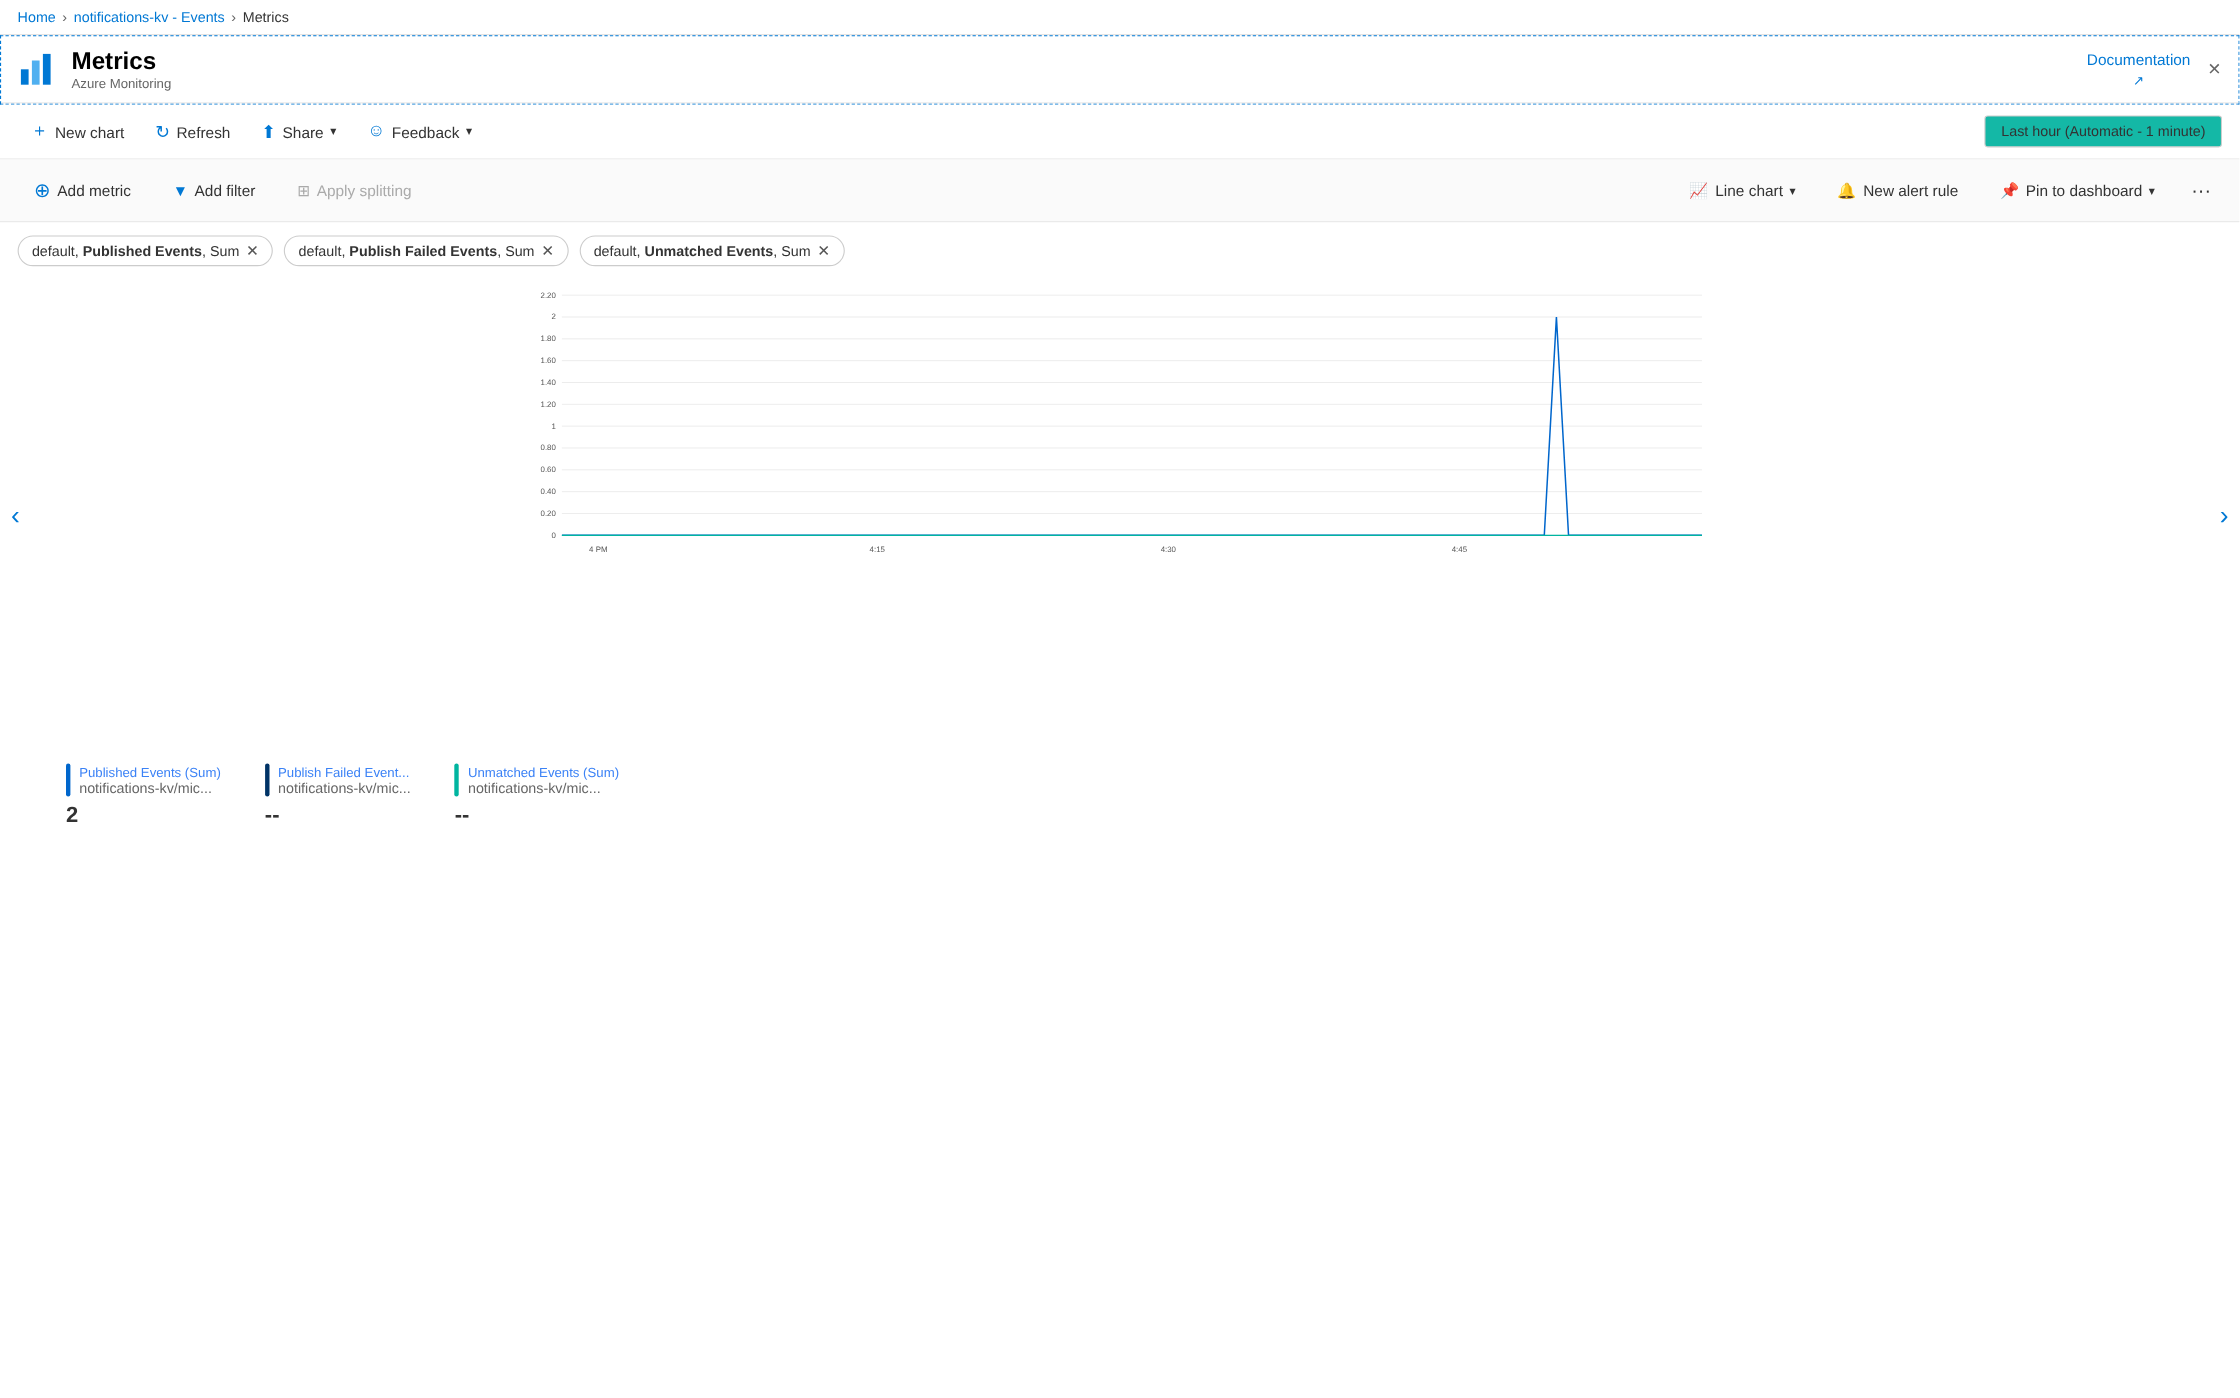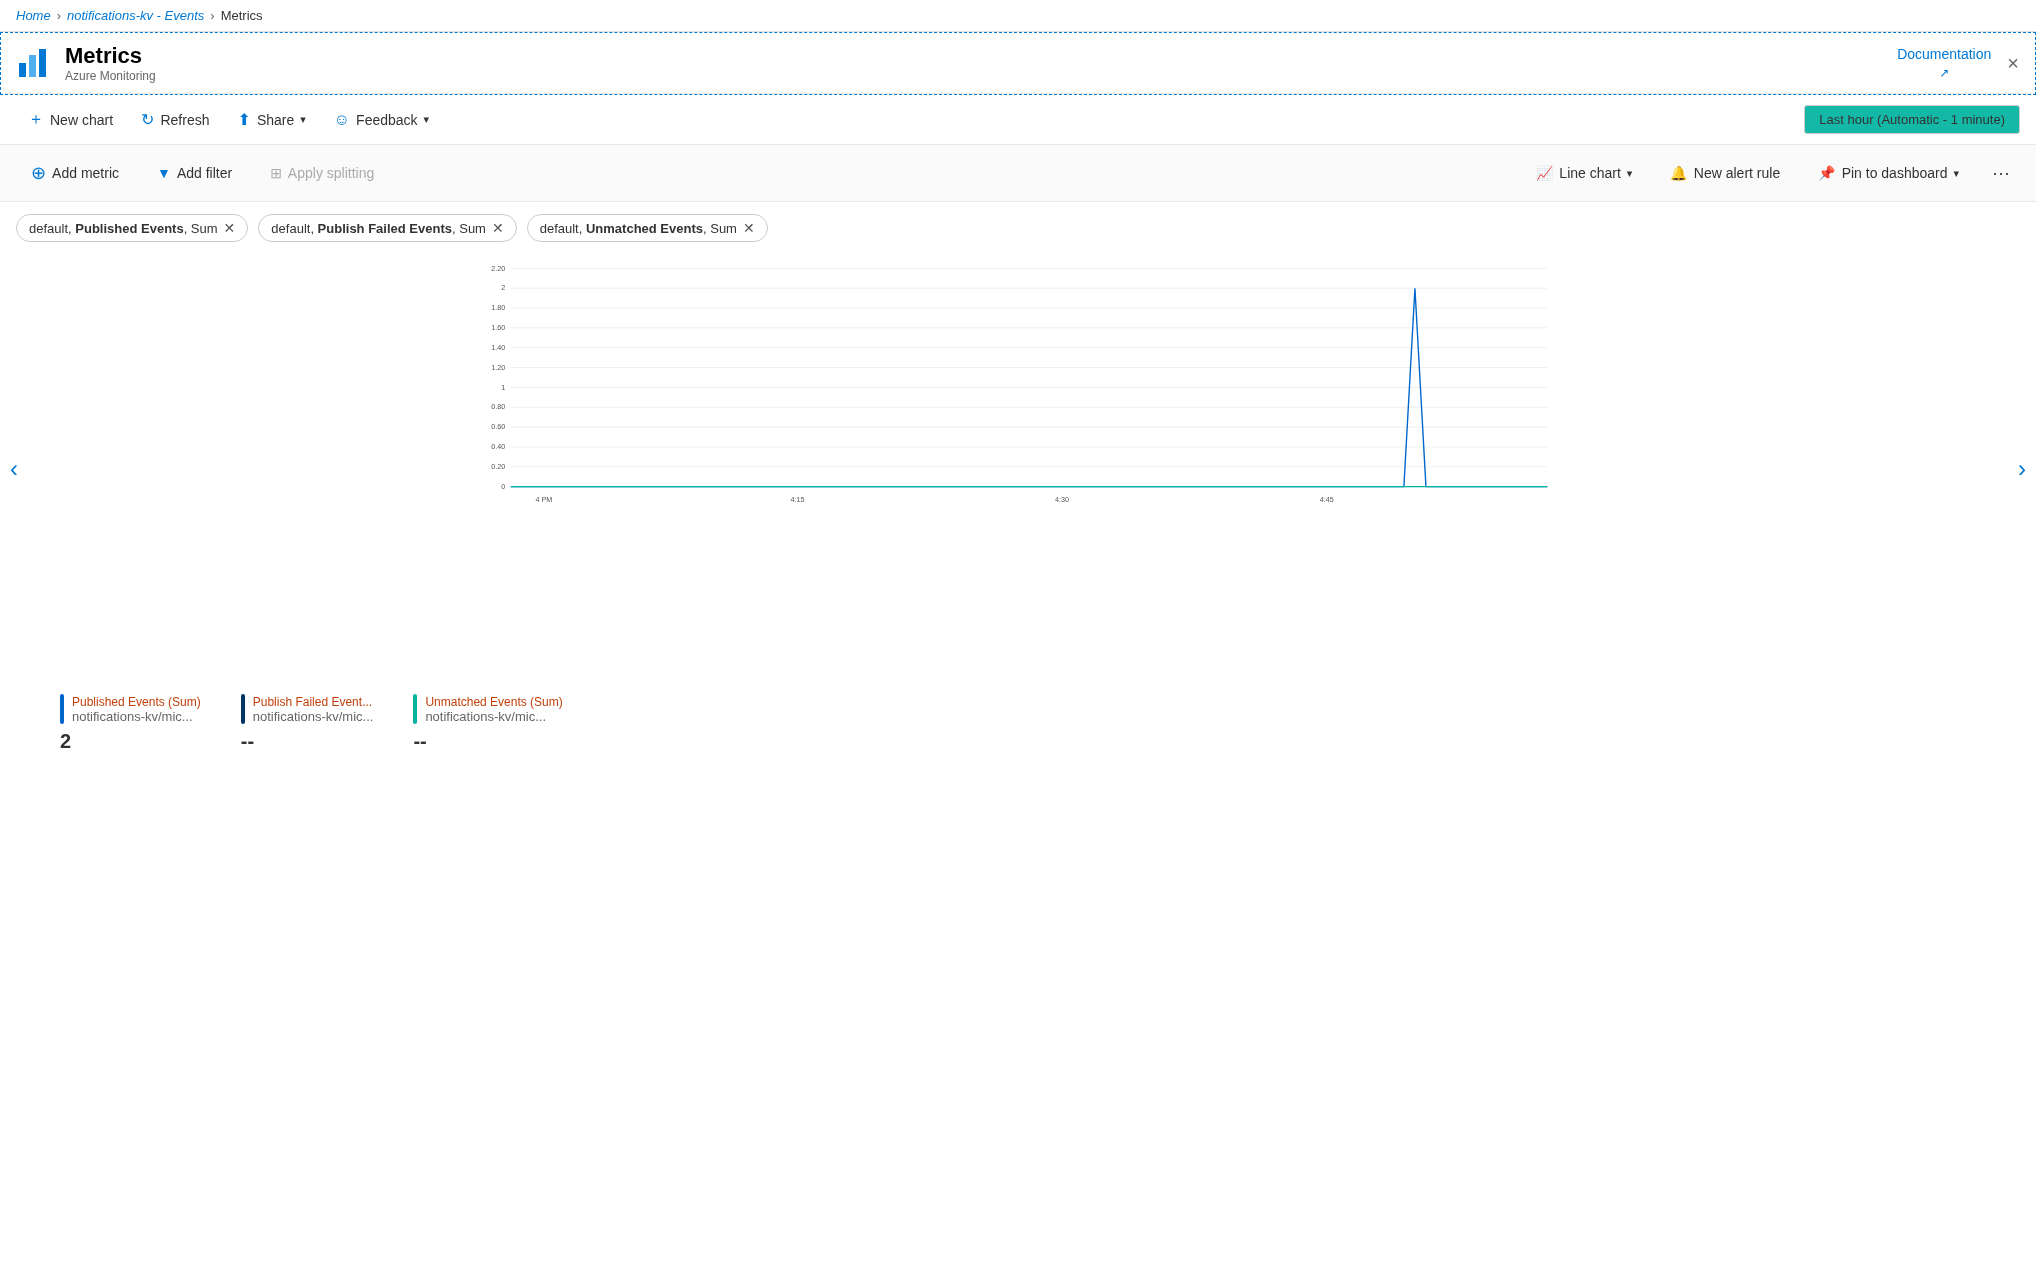--- a/index.html
+++ b/index.html
@@ -2,21 +2,21 @@
 <html><head>
   <meta charset="utf-8">
   <style>
     * { box-sizing: border-box; margin: 0; padding: 0; }
     body { font-family: 'Segoe UI', Arial, sans-serif; font-size: 14px; background: #fff; color: #333; width: 2036px; min-height: 1271px; overflow-x: hidden; }
 
     
     .breadcrumb { display: flex; align-items: center; gap: 6px; padding: 8px 16px; font-size: 13px; color: #0078d4; background: #fff; border-bottom: 1px solid #e0e0e0; }
     .breadcrumb span.sep { color: #666; }
     .breadcrumb span.current { color: #333; }
-    .breadcrumb a { color: #0078d4; text-decoration: none; font-style: italic; }
+    .breadcrumb a { color: #0078d4; text-decoration: none; }
 
     
     .header { display: flex; align-items: center; justify-content: space-between; padding: 10px 16px; border-bottom: 1px solid #e8e8e8; }
     .header-left { display: flex; align-items: center; gap: 12px; }
     .header-icon { width: 36px; height: 36px; }
     .header-title-block h1 { font-size: 22px; font-weight: 600; color: #000; }
     .header-title-block p { font-size: 12px; color: #666; }
     .header-right { display: flex; align-items: center; gap: 16px; }
     .doc-link { color: #0078d4; font-size: 14px; text-decoration: none; display: flex; align-items: center; gap: 4px; flex-direction: column; }
     .close-btn { font-size: 20px; color: #666; cursor: pointer; background: none; border: none; line-height: 1; }
@@ -46,21 +46,21 @@
     .metric-tag .remove { cursor: pointer; color: #555; font-size: 14px; }
     .chart-nav-btn { position: absolute; top: 50%; transform: translateY(-50%); background: none; border: none; font-size: 24px; color: #0078d4; cursor: pointer; z-index: 10; }
     .chart-nav-left { left: -20px; }
     .chart-nav-right { right: -20px; }
 
     
     .legend { display: flex; gap: 40px; padding: 10px 60px 16px 60px; }
     .legend-item { display: flex; flex-direction: column; gap: 4px; }
     .legend-label-row { display: flex; align-items: center; gap: 8px; }
     .legend-color-bar { width: 4px; height: 30px; border-radius: 2px; }
-    .legend-text { font-size: 12px; color: #c2410c; }
+    .legend-text { font-size: 12px; color: #3b82f6; }
     .legend-sub { font-size: 13px; color: #666; }
     .legend-value { font-size: 20px; font-weight: 600; color: #333; margin-top: 2px; }
 
     
     svg.main-chart { display: block; width: 100%; }
   </style>
 </head>
 <body>
 
 <div class="breadcrumb">

